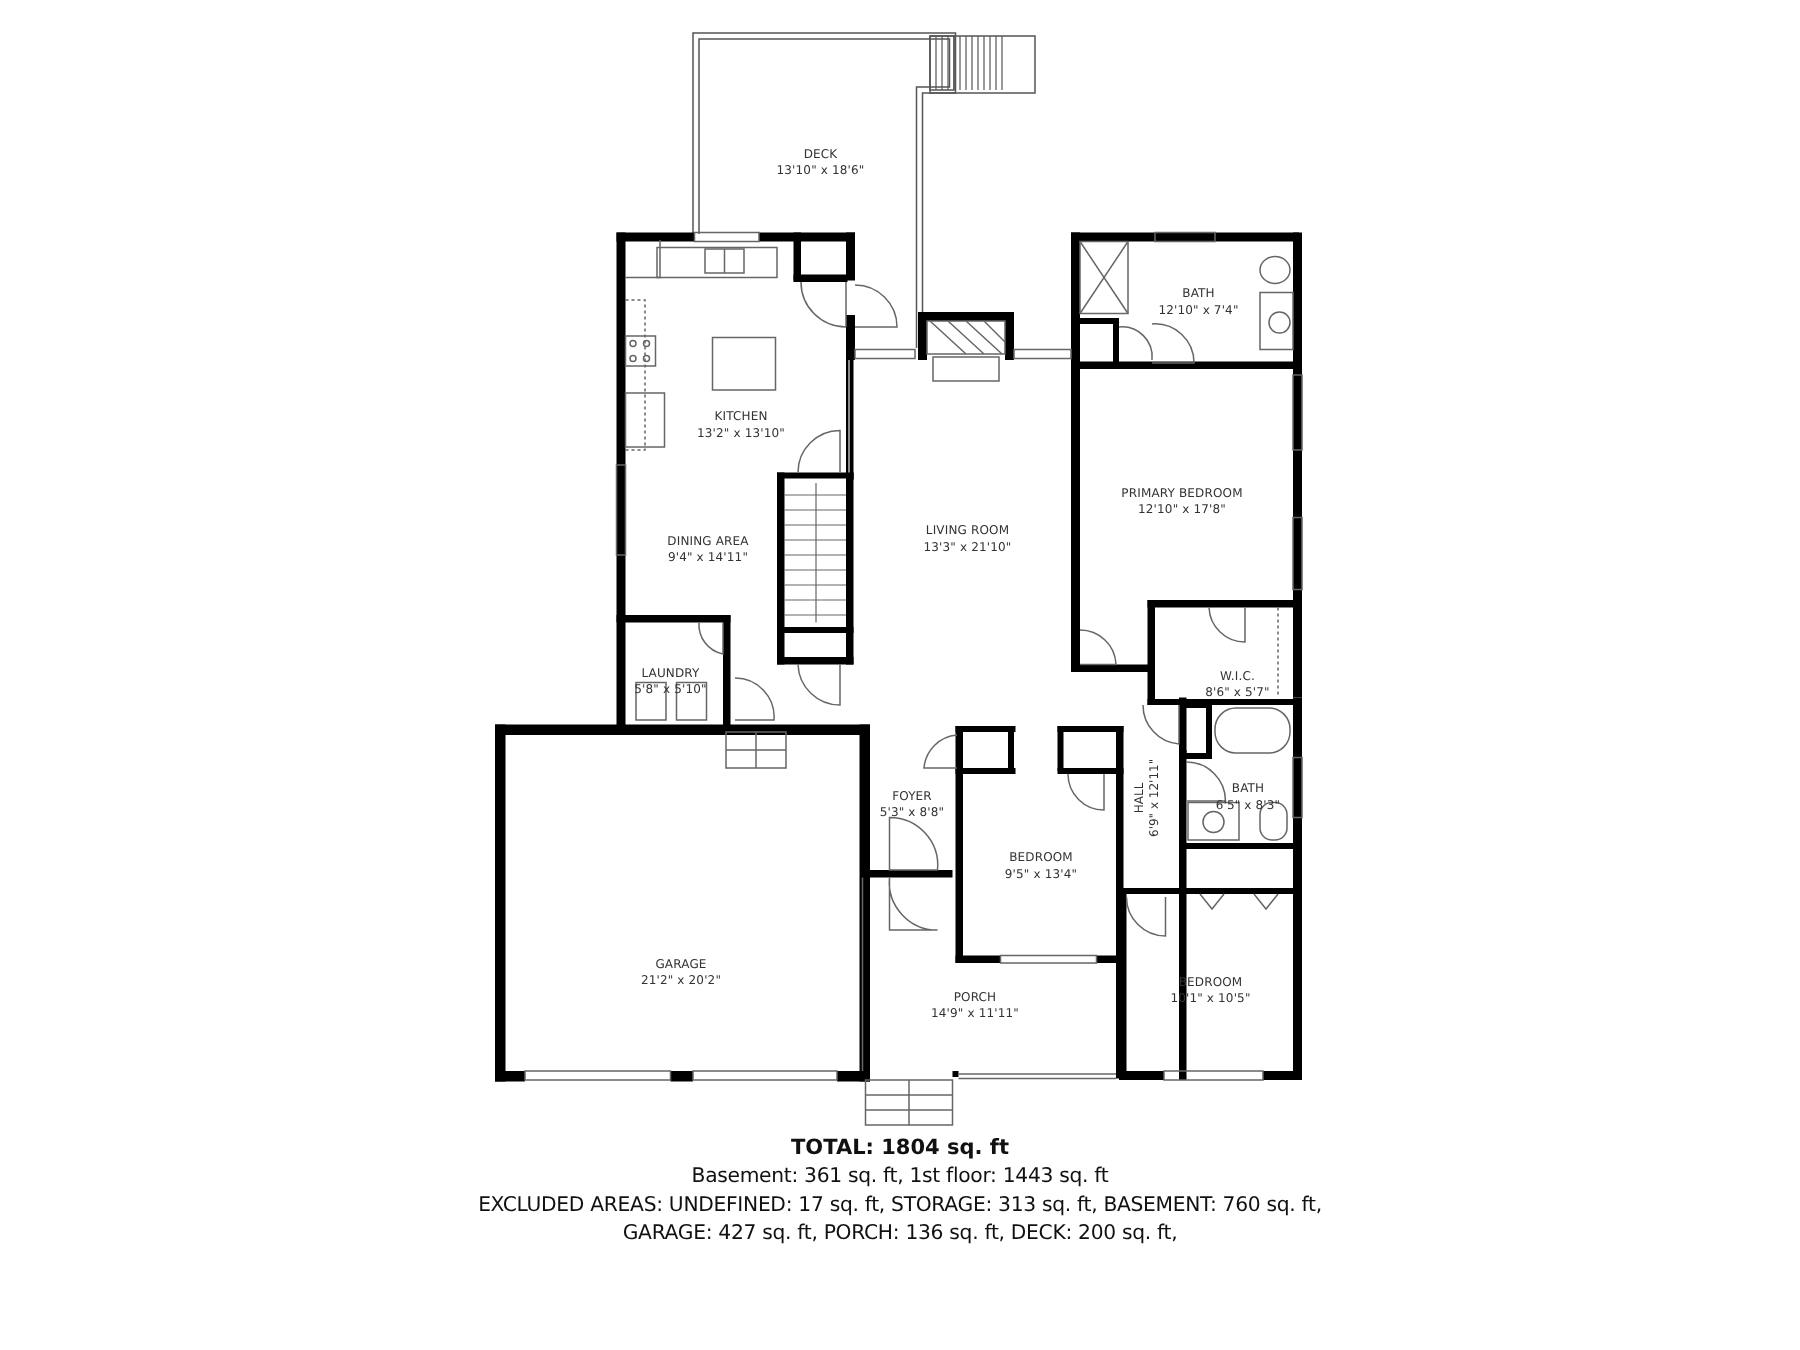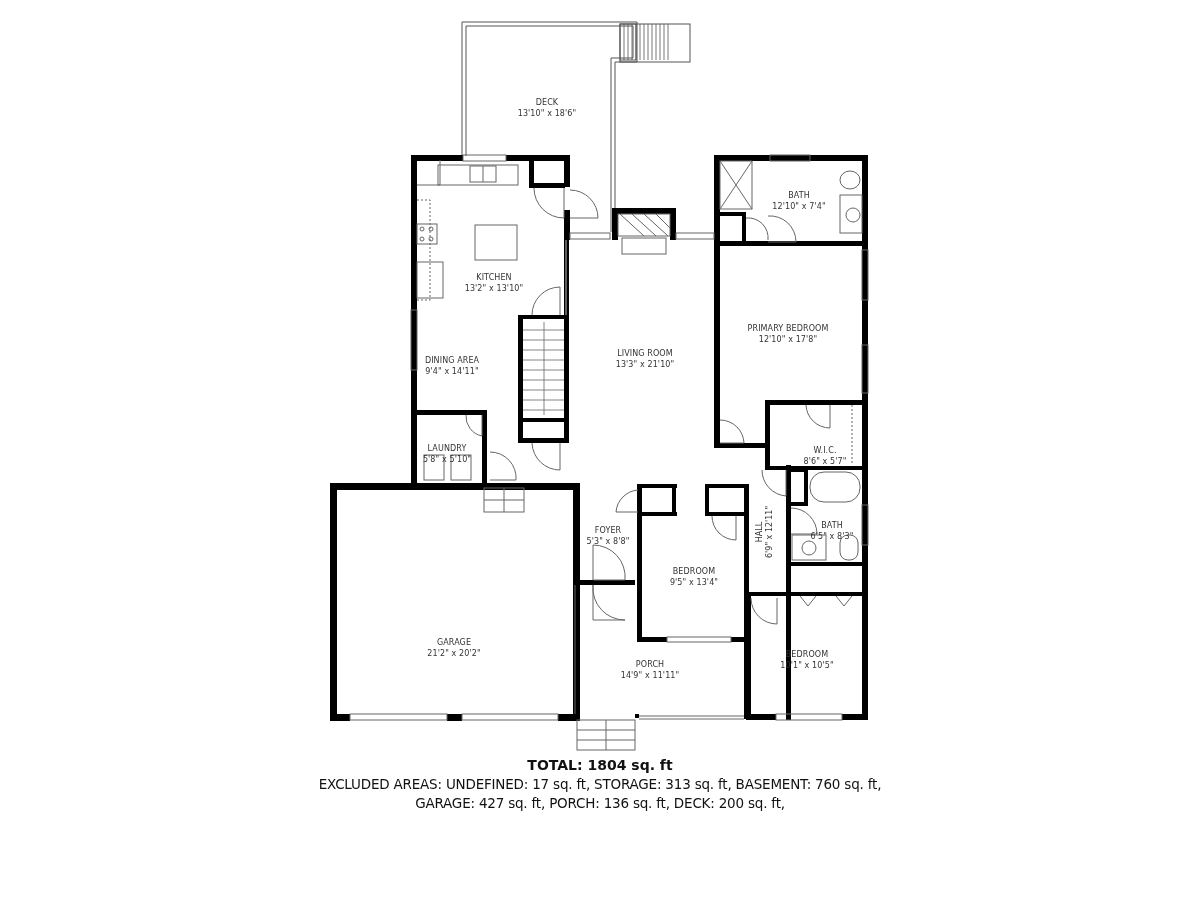--- a/index.html
+++ b/index.html
@@ -233,21 +233,21 @@
 </svg>
 
 <div class="room-label" style="left:547px; top:97px;">
   <span>DECK</span>
   <span class="dim">13'10" x 18'6"</span>
 </div>
 <div class="room-label" style="left:494px; top:272px;">
   <span>KITCHEN</span>
   <span class="dim">13'2" x 13'10"</span>
 </div>
-<div class="room-label" style="left:452px; top:355px;">
+<div class="room-label" style="left:472px; top:355px;">
   <span>DINING AREA</span>
   <span class="dim">9'4" x 14'11"</span>
 </div>
 <div class="room-label" style="left:645px; top:348px;">
   <span>LIVING ROOM</span>
   <span class="dim">13'3" x 21'10"</span>
 </div>
 <div class="room-label" style="left:799px; top:190px;">
   <span>BATH</span>
   <span class="dim">12'10" x 7'4"</span>
@@ -288,15 +288,16 @@
   <span>PORCH</span>
   <span class="dim">14'9" x 11'11"</span>
 </div>
 <div class="room-label" style="left:807px; top:649px;">
   <span>BEDROOM</span>
   <span class="dim">10'1" x 10'5"</span>
 </div>
 
 <div class="summary">
   <div class="total">TOTAL: 1804 sq. ft</div>
+  <div class="line">Basement: 361 sq. ft, 1st floor: 1443 sq. ft</div>
   <div class="line">EXCLUDED AREAS: UNDEFINED: 17 sq. ft, STORAGE: 313 sq. ft, BASEMENT: 760 sq. ft,</div>
   <div class="line">GARAGE: 427 sq. ft, PORCH: 136 sq. ft, DECK: 200 sq. ft,</div>
 </div>
 
 </body></html>

